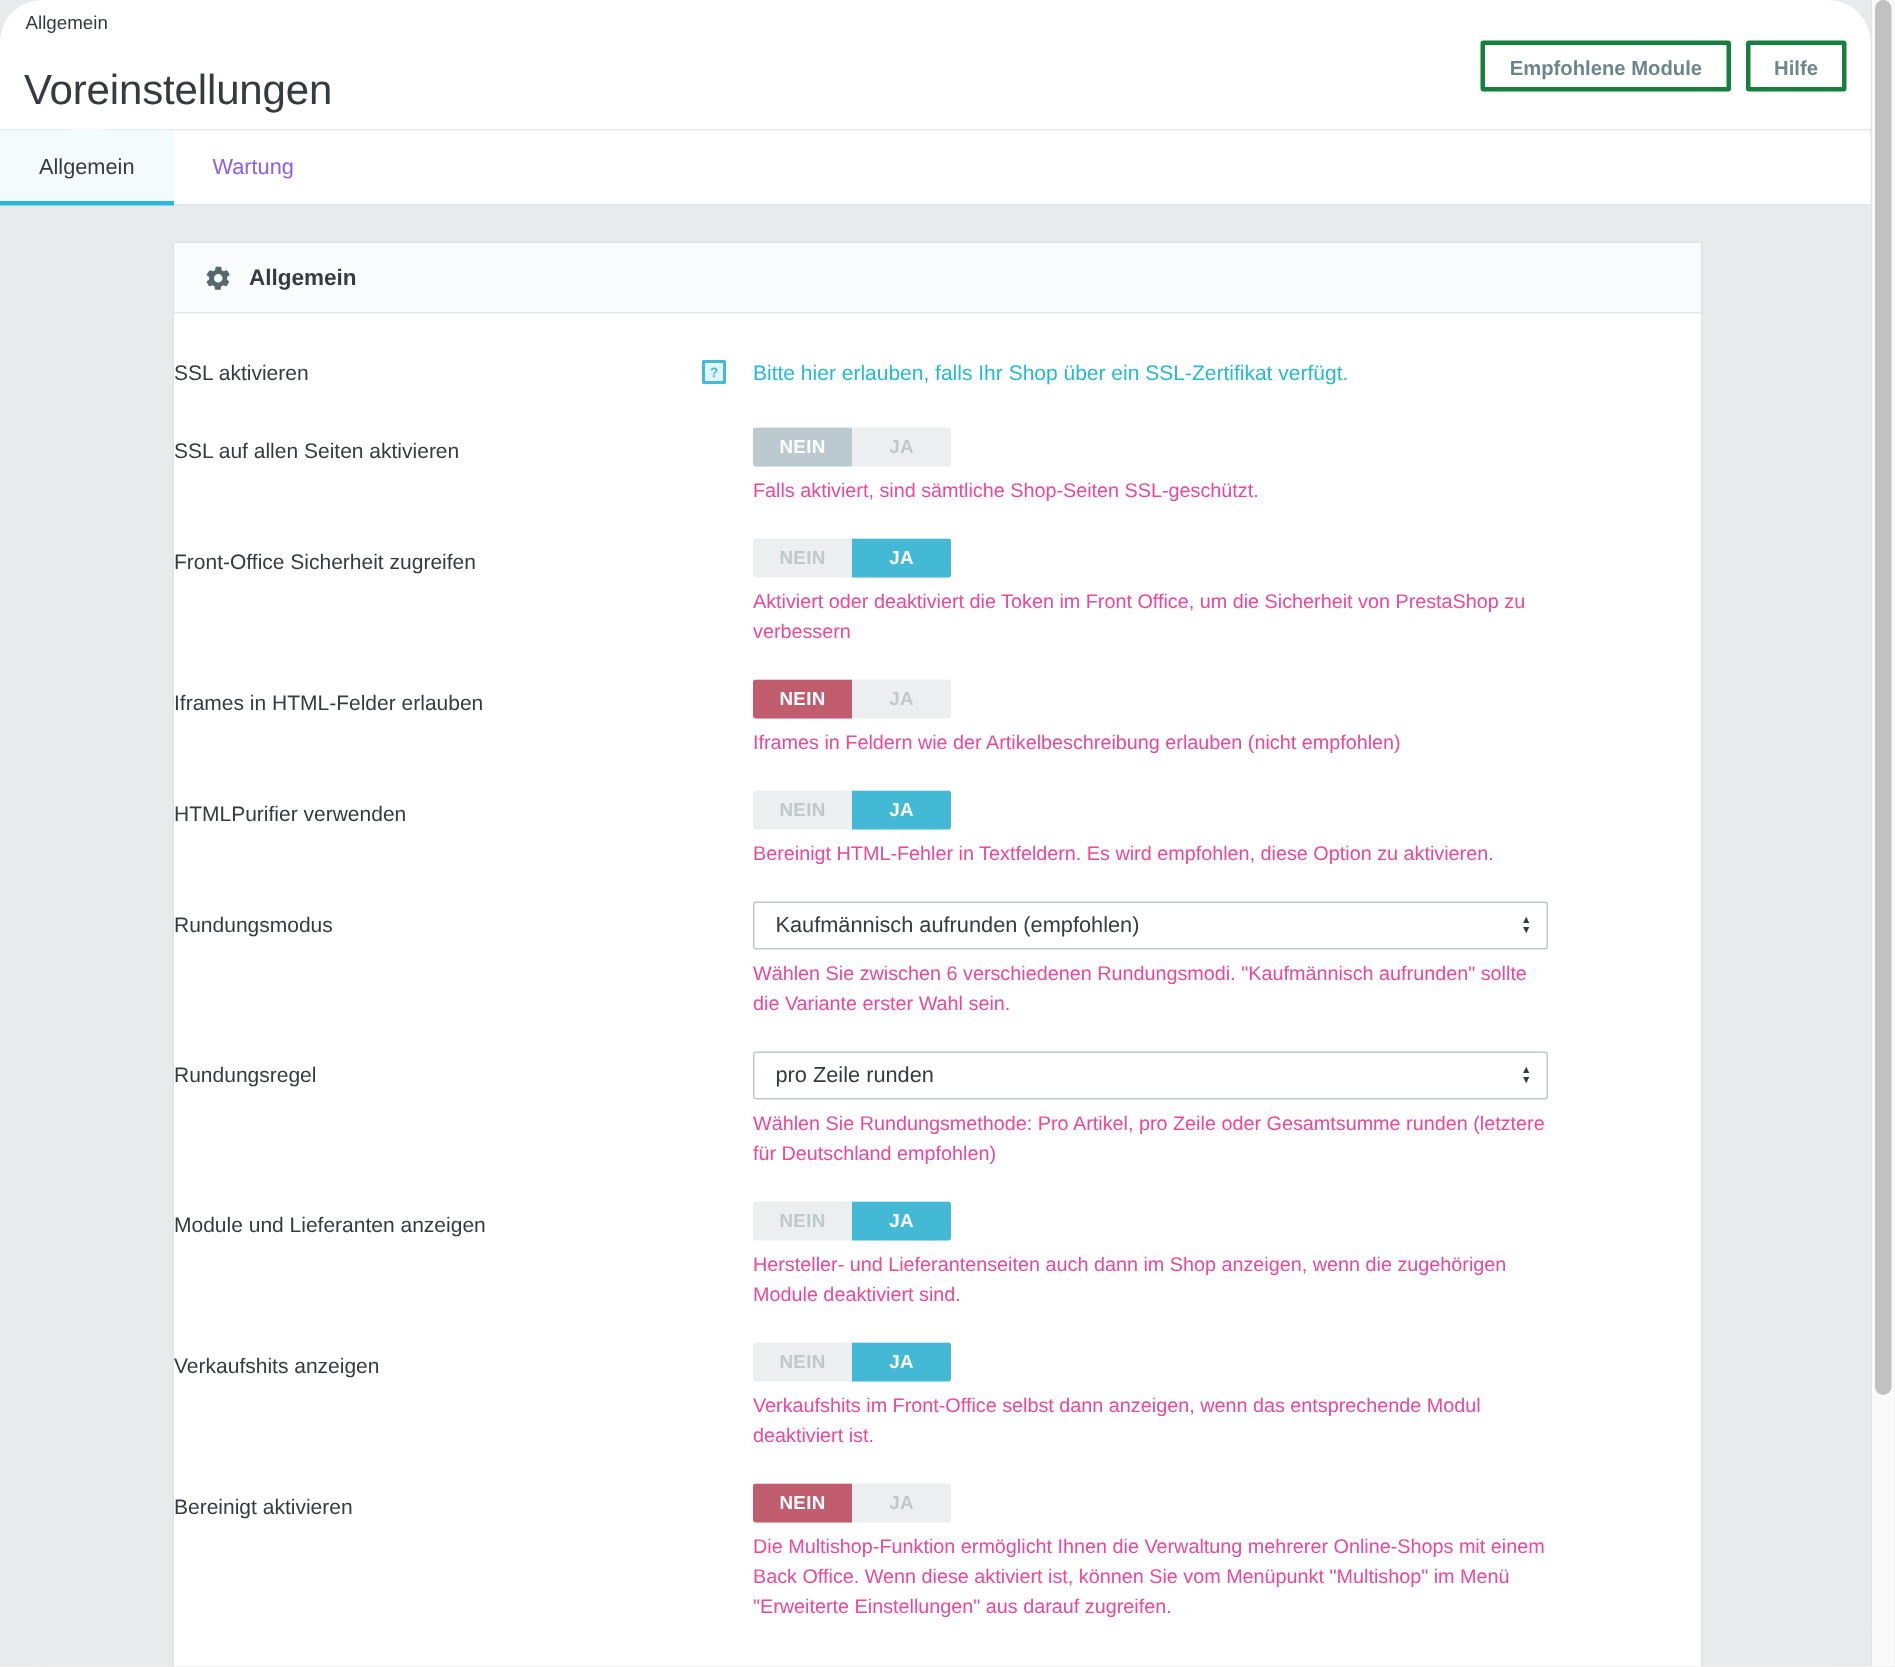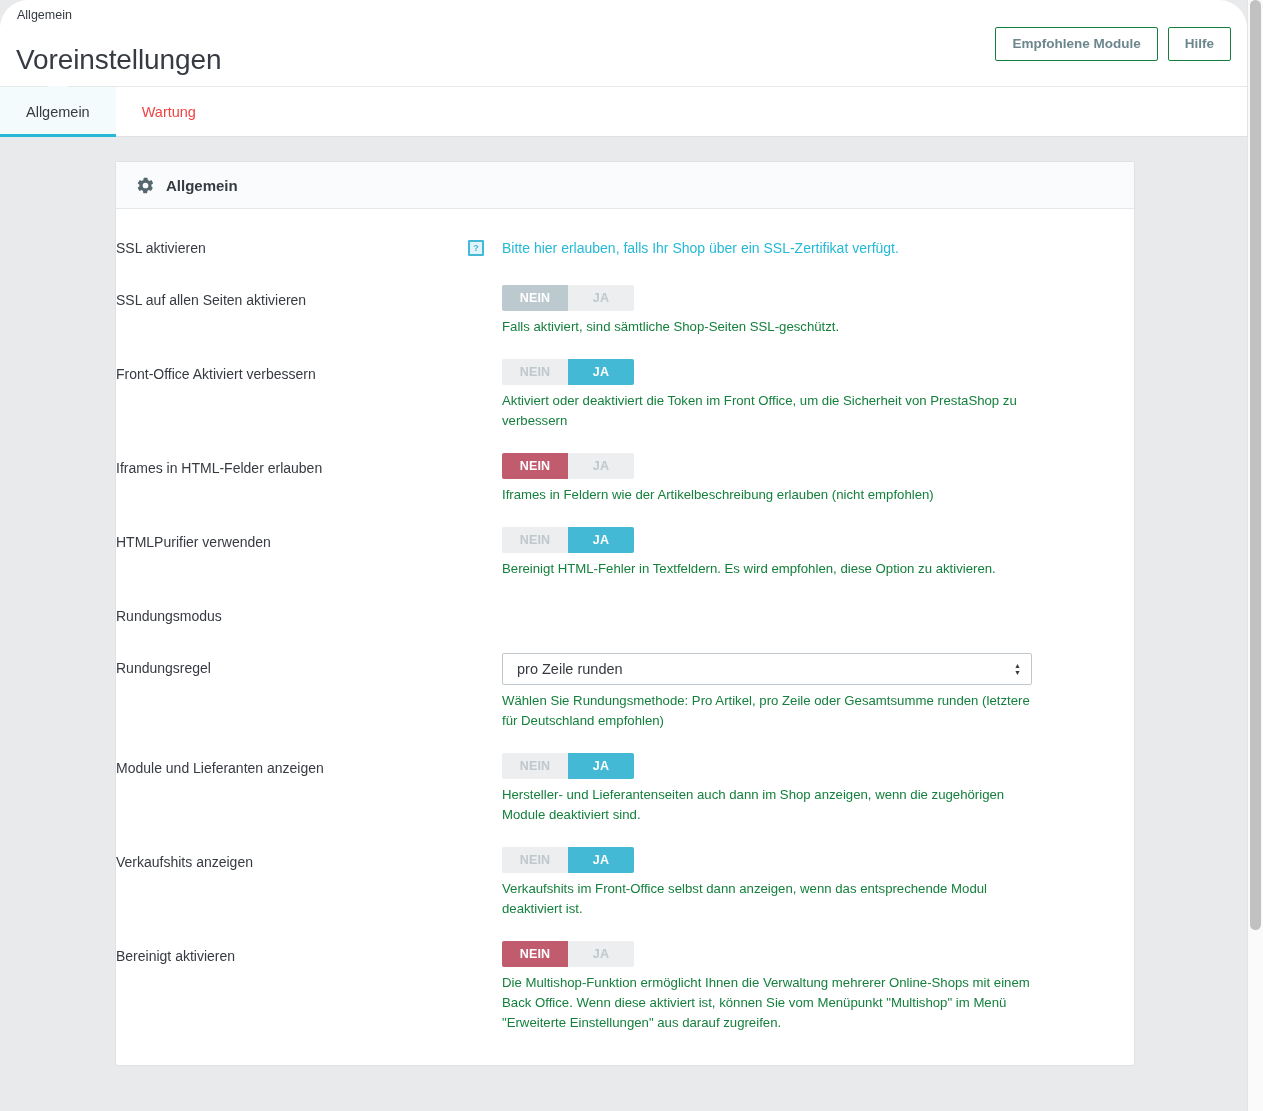--- a/index.html
+++ b/index.html
@@ -48,21 +48,21 @@
   }
   .head-actions {
     position: absolute;
     right: 16px;
     top: 27px;
     display: flex;
     gap: 10px;
   }
   .btn-outline {
     background: #ffffff;
-    border: 1px solid #15803d;
+    border: 3px solid #15803d;
     color: #6c868e;
     font-size: 13.5px;
     font-weight: bold;
     padding: 0 16px;
     height: 34px;
     line-height: 32px;
     border-radius: 2px;
     cursor: pointer;
     white-space: nowrap;
     font-family: "Liberation Sans", sans-serif;
@@ -75,21 +75,21 @@
     height: 51px;
     display: flex;
     align-items: stretch;
     padding-left: 0;
   }
   .tab {
     display: flex;
     align-items: center;
     padding: 0 26px;
     font-size: 14.5px;
-    color: #ef4444;
+    color: #8b5cf6;
     cursor: pointer;
     position: relative;
     background: transparent;
     border: none;
     font-family: "Liberation Sans", sans-serif;
   }
   .tab.active {
     background: #f4fbfd;
     color: #363a41;
   }
@@ -202,21 +202,21 @@
     color: #bfc8cc;
     cursor: pointer;
     user-select: none;
     letter-spacing: 0.2px;
   }
   .toggle span.on-yes   { background: #44b9d5; color: #ffffff; }
   .toggle span.on-no    { background: #c15b6e; color: #ffffff; }
   .toggle span.on-muted { background: #bcc9ce; color: #ffffff; }
   .hint {
     font-size: 13.2px;
-    color: #15803d;
+    color: #ec4899;
     line-height: 20px;
     margin-top: 6px;
     max-width: 528px;
   }
   
   .select-wrap {
     position: relative;
     width: 530px;
   }
   .select-box {
@@ -353,21 +353,21 @@
               <div class="toggle">
                 <span class="on-muted">NEIN</span>
                 <span>JA</span>
               </div>
               <div class="hint">Falls aktiviert, sind sämtliche Shop-Seiten SSL-geschützt.</div>
             </div>
           </div>
 
           <div class="form-row">
             <div class="form-label">
-              <span>Front-Office Aktiviert verbessern</span>
+              <span>Front-Office Sicherheit zugreifen</span>
             </div>
             <div class="form-field">
               <div class="toggle">
                 <span>NEIN</span>
                 <span class="on-yes">JA</span>
               </div>
               <div class="hint">Aktiviert oder deaktiviert die Token im Front Office, um die Sicherheit von PrestaShop zu verbessern</div>
             </div>
           </div>
 
@@ -393,20 +393,30 @@
                 <span>NEIN</span>
                 <span class="on-yes">JA</span>
               </div>
               <div class="hint">Bereinigt HTML-Fehler in Textfeldern. Es wird empfohlen, diese Option zu aktivieren.</div>
             </div>
           </div>
 
           <div class="form-row">
             <div class="form-label">
               <span>Rundungsmodus</span>
+            </div>
+            <div class="form-field">
+              <div class="select-wrap">
+                <div class="select-box">Kaufmännisch aufrunden (empfohlen)</div>
+                <span class="select-arrows">
+                    <span style="display:block;font-size:7px;line-height:7px;">▲</span>
+                    <span style="display:block;font-size:7px;line-height:7px;">▼</span>
+                  </span>
+              </div>
+              <div class="hint">Wählen Sie zwischen 6 verschiedenen Rundungsmodi. "Kaufmännisch aufrunden" sollte die Variante erster Wahl sein.</div>
             </div>
           </div>
 
           <div class="form-row">
             <div class="form-label">
               <span>Rundungsregel</span>
             </div>
             <div class="form-field">
               <div class="select-wrap">
                 <div class="select-box">pro Zeile runden</div>

